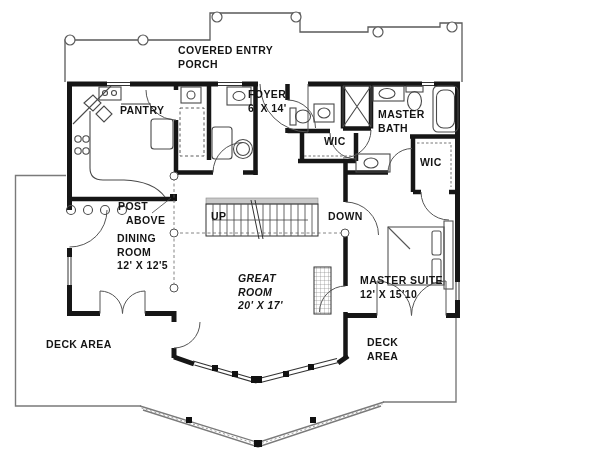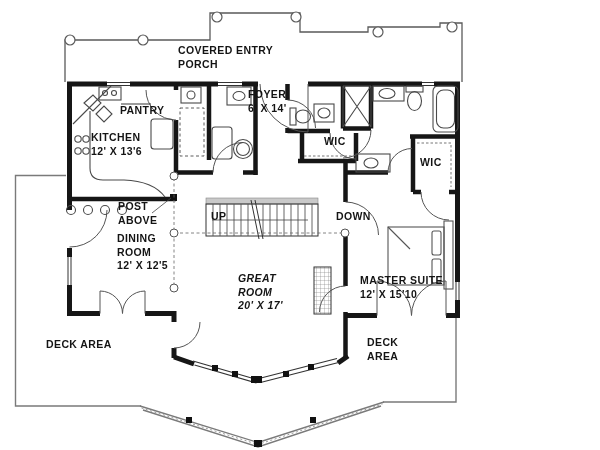--- a/index.html
+++ b/index.html
@@ -2,21 +2,21 @@
 <html><head>
 <meta charset="utf-8">
 <style>
   html,body{margin:0;padding:0;}
   body{width:600px;height:450px;background:#ffffff;position:relative;overflow:hidden;
        font-family:"Liberation Sans", sans-serif;}
   #plan{position:absolute;left:0;top:0;width:535px;height:450px;}
   svg{position:absolute;left:0;top:0;}
   .lbl{position:absolute;font-size:10.5px;font-weight:700;letter-spacing:.4px;
        color:#141414;line-height:13.5px;white-space:nowrap;z-index:5;}
-  .ind{}
+  .ind{margin-left:8px;}
 </style>
 </head>
 <body>
 
 <div id="plan">
 
 <svg width="600" height="450" viewBox="0 0 600 450">
   <defs>
     <pattern id="grid" width="4" height="4" patternUnits="userSpaceOnUse">
       <path d="M0,0H4M0,0V4" stroke="#777" stroke-width="0.6" fill="none"></path>
@@ -210,44 +210,44 @@
 
   <div class="lbl" style="left:248px;top:88px;">
     <div>FOYER</div>
     <div>6' X 14'</div>
   </div>
 
   <div class="lbl" style="left:120px;top:104px;">
     <div>PANTRY</div>
   </div>
 
-  <div class="lbl" style="left:91px;top:131px;">
-    <div>KITCHEN</div>
-    <div>12' X 13'6</div>
-  </div>
-
+
+  <div class="lbl" style="left:378px;top:108px;">
+    <div>MASTER</div>
+    <div>BATH</div>
+  </div>
 
   <div class="lbl" style="left:324px;top:135px;">
     <div>WIC</div>
   </div>
 
   <div class="lbl" style="left:420px;top:156px;">
     <div>WIC</div>
   </div>
 
   <div class="lbl" style="left:118px;top:200px;">
     <div>POST</div>
     <div class="ind">ABOVE</div>
   </div>
 
   <div class="lbl" style="left:192px;top:210px;margin-left:19px;">
     <div>UP</div>
   </div>
 
-  <div class="lbl" style="left:336px;top:210px;">
+  <div class="lbl" style="left:328px;top:210px;">
     <div>DOWN</div>
   </div>
 
   <div class="lbl" style="left:117px;top:232px;">
     <div>DINING</div>
     <div>ROOM</div>
     <div>12' X 12'5</div>
   </div>
 
   <div class="lbl" style="left:360px;top:234px;margin-top:40px;">

